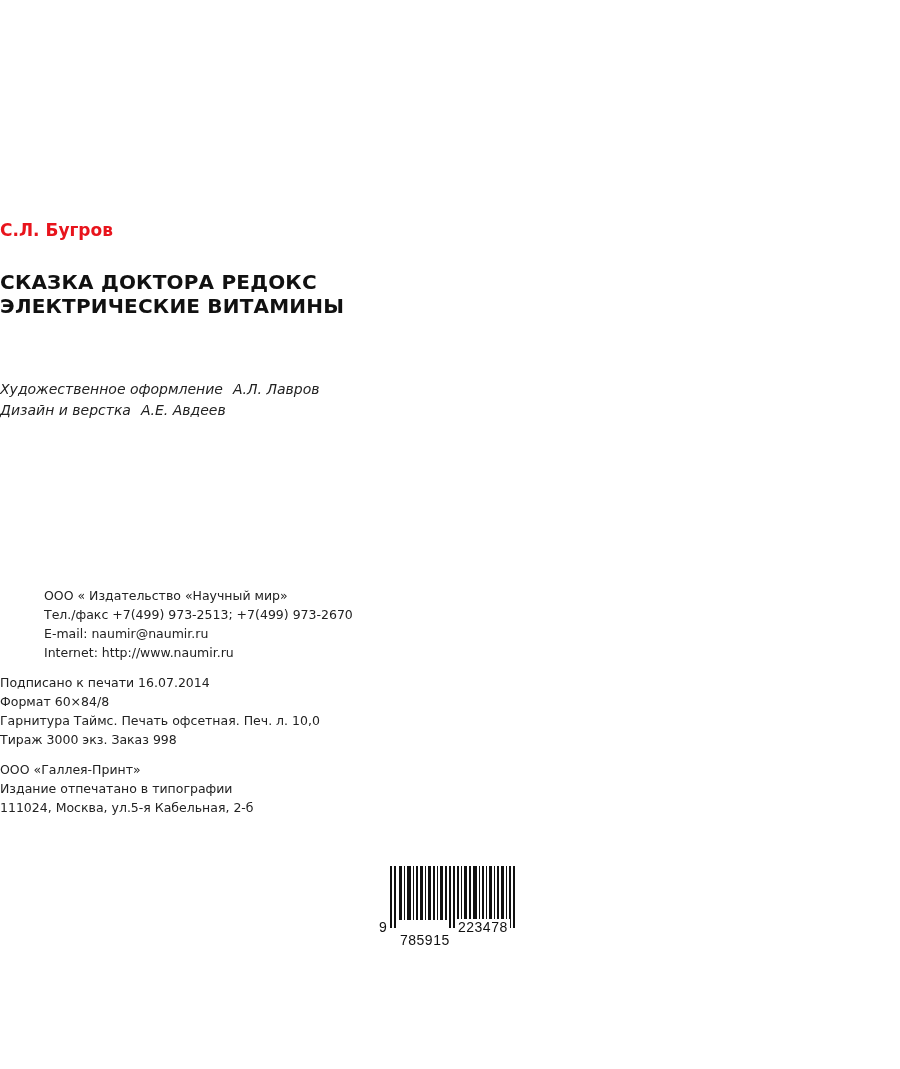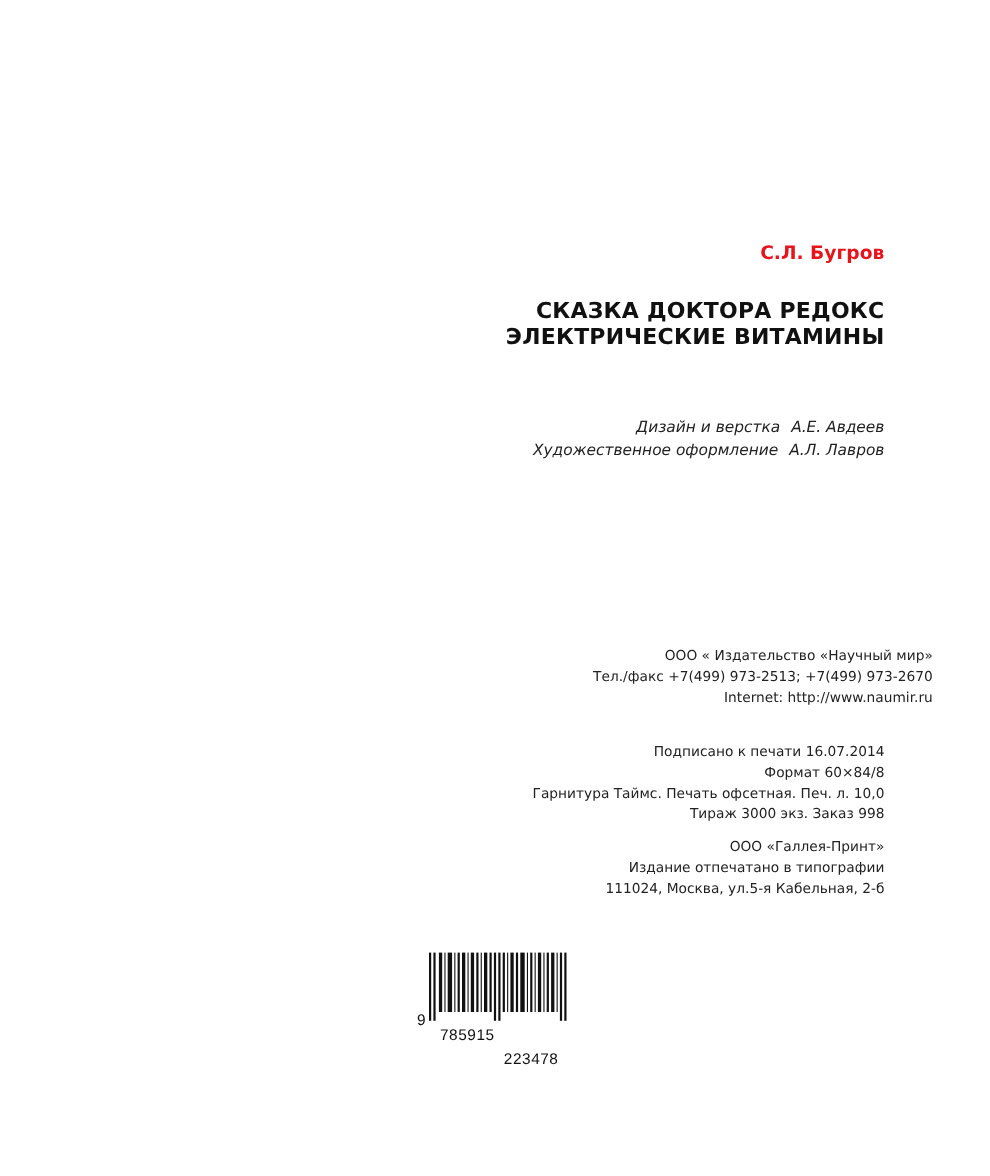--- a/index.html
+++ b/index.html
@@ -1,58 +1,59 @@
 <!DOCTYPE html>
 <html><head>
   <meta charset="utf-8">
   <style>
     html, body { margin: 0; padding: 0; background: #ffffff; }
     body { width: 900px; height: 1069px; position: relative; overflow: hidden; font-family: "DejaVu Sans", sans-serif; color: #1a1a1a; }
-    .center { position: absolute; left: 0; width: 804px; text-align: right; }
+    .center { position: absolute; left: 0; width: 804px; text-align: left; }
     .author { top: 220px; font-size: 17px; font-weight: bold; color: #e8141c; }
     .title { top: 270px; font-size: 20px; font-weight: bold; line-height: 24px; color: #111; letter-spacing: 0.2px; }
     .credits { top: 379px; font-size: 14px; font-style: italic; line-height: 21px; color: #222; }
     .credits .line { display: block; }
     .credits .sep { display: inline-block; width: 10px; }
     .block { font-size: 12.5px; line-height: 19px; color: #222; }
     .publisher { top: 586px; padding-left: 44px; }
     .printinfo { top: 673px; }
     .printer { top: 760px; }
     .block .line { display: block; }
     .barcode-wrap { position: absolute; left: 378px; top: 866px; width: 148px; height: 72px; }
     .bars { position: absolute; left: 0; top: 0; width: 148px; height: 58px; }
     .bar { position: absolute; top: 0; height: 54px; background: #111; }
     .bar.guard { height: 62px; }
     .bc-digits { position: absolute; top: 50px; left: 0; width: 148px; height: 20px; font-family: "Liberation Sans", sans-serif; font-size: 14px; color: #111; }
     .bc-first { position: absolute; left: 0; top: 3px; background: #fff; padding: 0 1px; }
     .bc-left { position: absolute; left: 20px; top: 16px; background: #fff; padding: 0 2px; letter-spacing: 0.5px; }
-    .bc-right { position: absolute; left: 78px; top: 3px; background: #fff; padding: 0 2px; letter-spacing: 0.5px; margin-top: 35px; }
+    .bc-right { position: absolute; left: 78px; top: 3px; background: #fff; padding: 0 2px; letter-spacing: 0.5px; }
   </style>
 </head>
 <body>
 
 <div class="center author">С.Л. Бугров</div>
 
 <div class="center title">
   <div>СКАЗКА ДОКТОРА РЕДОКС</div>
   <div>ЭЛЕКТРИЧЕСКИЕ ВИТАМИНЫ</div>
 </div>
 
 <div class="center credits">
   <span class="line">
-    <span>Дизайн и верстка</span><span class="sep"></span><span>А.Е. Авдеев</span>
+    <span>Художественное оформление</span><span class="sep"></span><span>А.Л. Лавров</span>
   </span>
   <span class="line">
-    <span>Художественное оформление</span><span class="sep"></span><span>А.Л. Лавров</span>
+    <span>Дизайн и верстка</span><span class="sep"></span><span>А.Е. Авдеев</span>
   </span>
 </div>
 
 <div class="center block publisher">
   <span class="line">ООО « Издательство «Научный мир»</span>
   <span class="line">Тел./факс +7(499) 973-2513; +7(499) 973-2670</span>
+  <span class="line">E-mail: naumir@naumir.ru</span>
   <span class="line">Internet: http://www.naumir.ru</span>
 </div>
 
 <div class="center block printinfo">
   <span class="line">Подписано к печати  16.07.2014</span>
   <span class="line">Формат 60×84/8</span>
   <span class="line">Гарнитура Таймс. Печать офсетная. Печ. л. 10,0</span>
   <span class="line">Тираж 3000 экз.  Заказ 998</span>
 </div>
 

